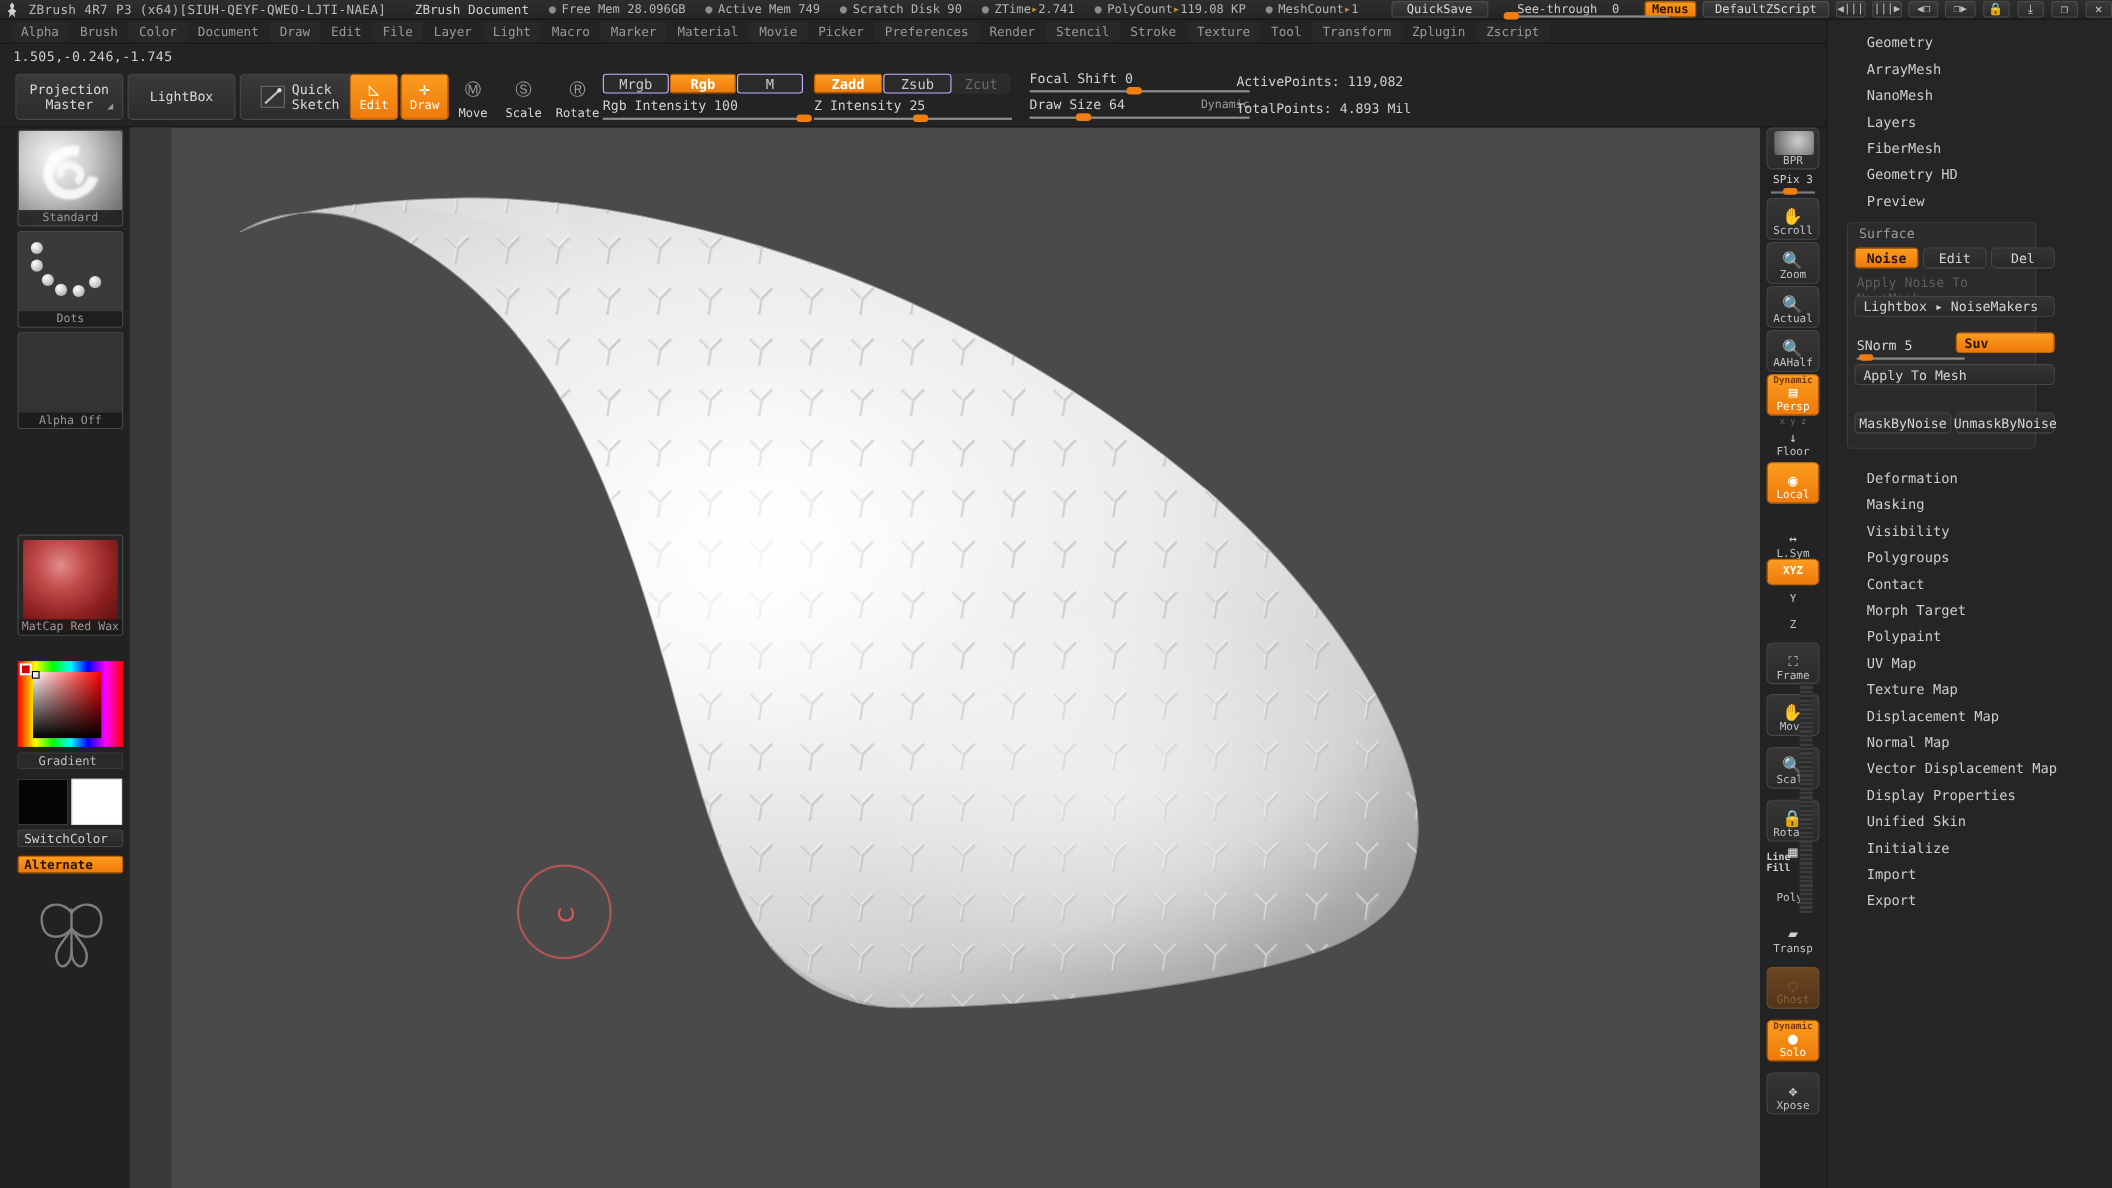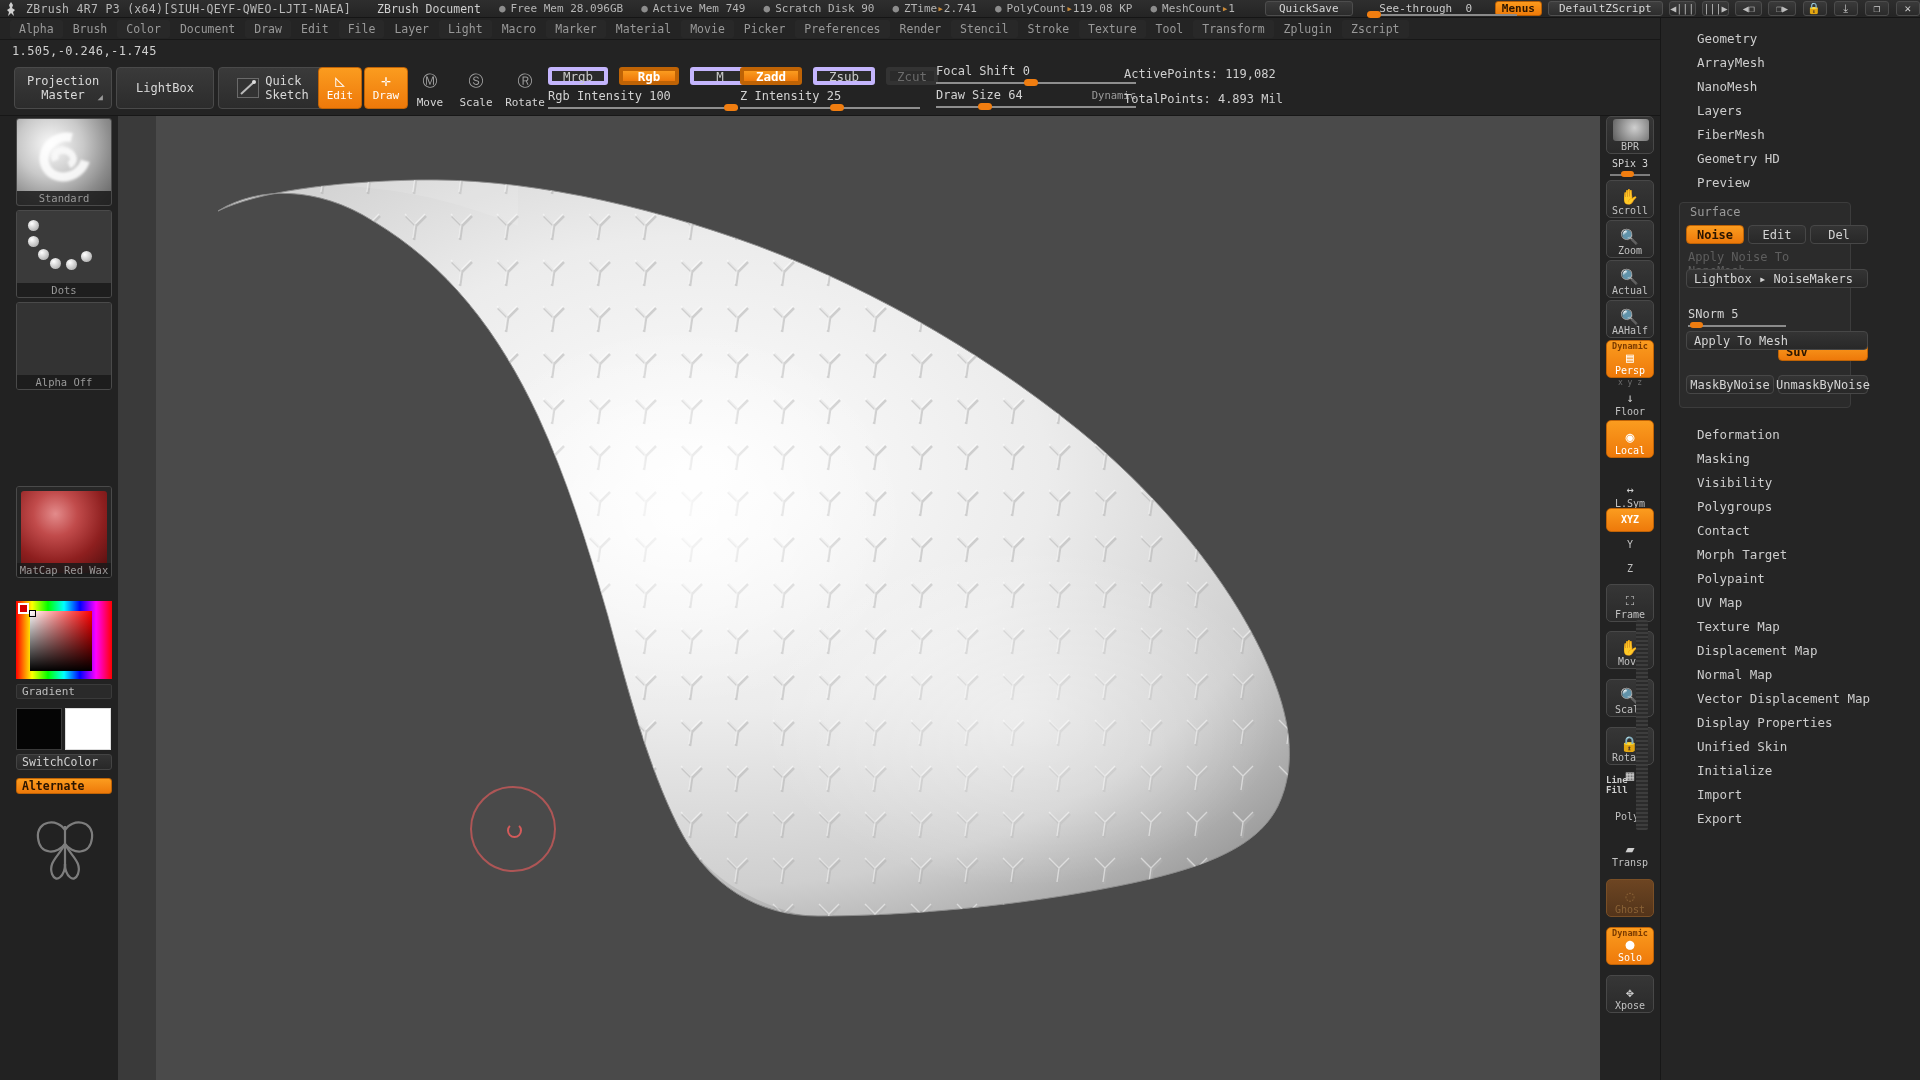--- a/index.html
+++ b/index.html
@@ -62,21 +62,21 @@
     border-radius:4px; display:flex; align-items:center; justify-content:center;
     color:#d9d9d9; font-size:12px; text-align:center; line-height:14px;}
   .tb-btn.on { background:linear-gradient(#fb9c1f,#ee790a); border-color:#c06306; color:#fff; }
 
   .modebox { position:absolute; width:40px; height:40px; display:flex; flex-direction:column;
     align-items:center; justify-content:flex-end; padding-bottom:1px; border-radius:4px;}
   .modebox .cap { font-size:11px; color:#d6d6d6; }
 
   .swatch-row { position:absolute; display:flex; }
   .sw { height:18px; display:flex; align-items:center; justify-content:center;
-    background:#2b2b2b; border:4px solid #c4b5fd; border-radius:3px; color:#c9c9c9; font-size:12.5px; margin-right:11px;}
+    background:#2b2b2b; border:1px solid #c4b5fd; border-radius:3px; color:#c9c9c9; font-size:12.5px; margin-right:1px;}
   .sw.on { background:linear-gradient(#fb9c1f,#ee790a); border-color:#bf6305; color:#fff; font-weight:bold;}
   .sw.dim { color:#6b6b6b; border-color:#333; }
 
   .slider { position:absolute; }
   .slider .lbl { font-size:12px; color:#d2d2d2; white-space:nowrap;}
   .slider .tr { position:absolute; left:0; height:2px; background:#8e8e8e; }
   .slider .kn { position:absolute; width:14px; height:7px; background:#f07d10; border-radius:4px;}
 
   .pts { position:absolute; font-size:12px; color:#cfcfcf; }
 
@@ -102,21 +102,21 @@
   #colorpick { position:absolute; left:16px; top:376px; width:96px; height:78px; }
   .hue2 { position:absolute; inset:0; background:
       linear-gradient(to bottom, rgba(255,0,0,0) 0%, rgba(255,0,0,0) 0%),
       linear-gradient(to right,#f00,#ff0,#0f0,#0ff,#00f,#f0f,#f00);}
   .sv { position:absolute; left:14px; top:10px; width:62px; height:60px;
     background:linear-gradient(to bottom, rgba(0,0,0,0), #000),
                linear-gradient(to right, #fff, #f00);}
   .cp-mark1 { position:absolute; left:2px; top:2px; width:11px; height:11px; border:2px solid #fff; background:#d40000;}
   .cp-mark2 { position:absolute; left:13px; top:9px; width:7px; height:7px; border:1px solid #000;}
   .lp-lab { position:absolute; left:16px; width:96px; height:15px; background:#2a2a2a; border:1px solid #3a3a3a;
-    border-radius:2px; font-size:11px; color:#bdbdbd; padding-left:5px; line-height:13px;}
+    border-radius:2px; font-size:11px; color:#bdbdbd; padding-left:18px; line-height:13px;}
   .blk { position:absolute; left:16px; top:479px; width:46px; height:42px; background:#050505; border:1px solid #3a3a3a;}
   .wht { position:absolute; left:65px; top:479px; width:46px; height:42px; background:#fff; border:1px solid #ddd;}
   .lp-btn { position:absolute; left:16px; width:96px; height:16px; border-radius:3px; font-size:11.5px;
     display:flex; align-items:center; padding-left:5px;}
   .lp-btn.dark { background:linear-gradient(#343434,#282828); border:1px solid #444; color:#d0d0d0;}
   .lp-btn.or { background:linear-gradient(#fb9c1f,#ee790a); border:1px solid #bf6305; color:#2a1500; font-weight:bold;}
   .butterfly { position:absolute; left:38px; top:740px; width:74px; height:70px; opacity:.55;}
 
   
   #canvas { position:absolute; left:118px; top:116px; width:1482px; height:964px;
@@ -527,21 +527,21 @@
     <div id="surfacePanel" style="top: 184px; height: 206px;">
  <div class="sp-title">Surface</div>
  <div class="sp-btn or" style="left:6px;  top:22px; width:58px;">Noise</div>
  <div class="sp-btn dark" style="left:68px; top:22px; width:58px;">Edit</div>
  <div class="sp-btn dark" style="left:130px;top:22px; width:58px;">Del</div>
  <div class="sp-dim" style="left:8px; top:47px;">Apply Noise To NanoMesh</div>
  <div class="sp-btn dark left" style="left:6px; top:66px; width:182px;">Lightbox ▸ NoiseMakers</div>
  <div class="sp-sl-lbl" style="left:8px; top:104px;"><span>SNorm</span> <span>5</span></div>
  <div class="sp-sl-tr" style="left:8px; top:122px; width:98px;"></div>
  <div class="sp-sl-kn" style="left:10px;top:119px;"></div>
- <div class="sp-btn or" style="left:98px;top:99px; width:90px;justify-content:flex-start;padding-left:7px;margin-top:40px;">Suv</div>
+ <div class="sp-btn or" style="left:98px;top:99px; width:90px;justify-content:flex-start;padding-left:7px;">Suv</div>
  <div class="sp-btn dark left" style="left:6px; top:128px; width:182px;">Apply To Mesh</div>
  <div class="sp-btn dark" style="left:6px; top:172px; width:88px;">MaskByNoise</div>
  <div class="sp-btn dark" style="left:98px;top:172px; width:90px;">UnmaskByNoise</div>
 </div>
     <div class="rp-item" style="top: 404px;">Deformation</div>
     <div class="rp-item" style="top: 428px;">Masking</div>
     <div class="rp-item" style="top: 452px;">Visibility</div>
     <div class="rp-item" style="top: 476px;">Polygroups</div>
     <div class="rp-item" style="top: 500px;">Contact</div>
     <div class="rp-item" style="top: 524px;">Morph Target</div>

